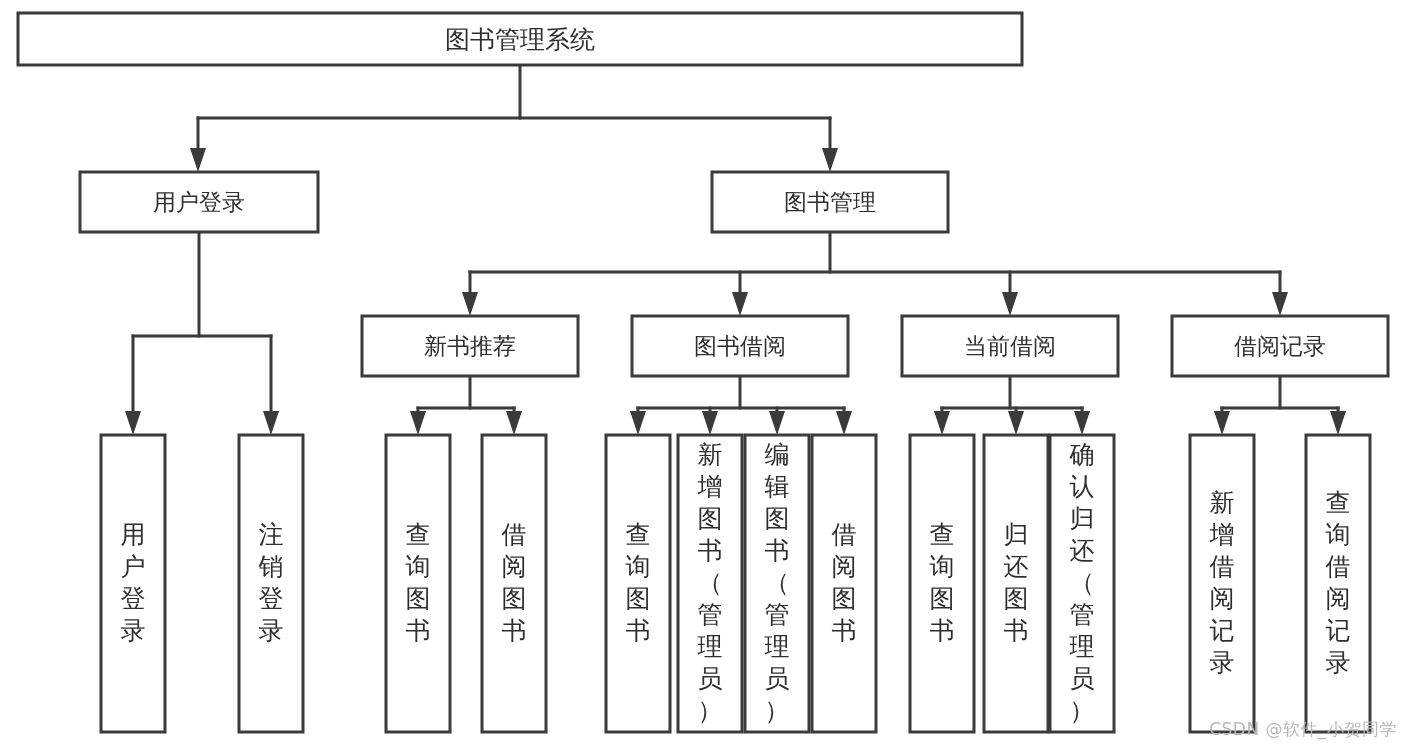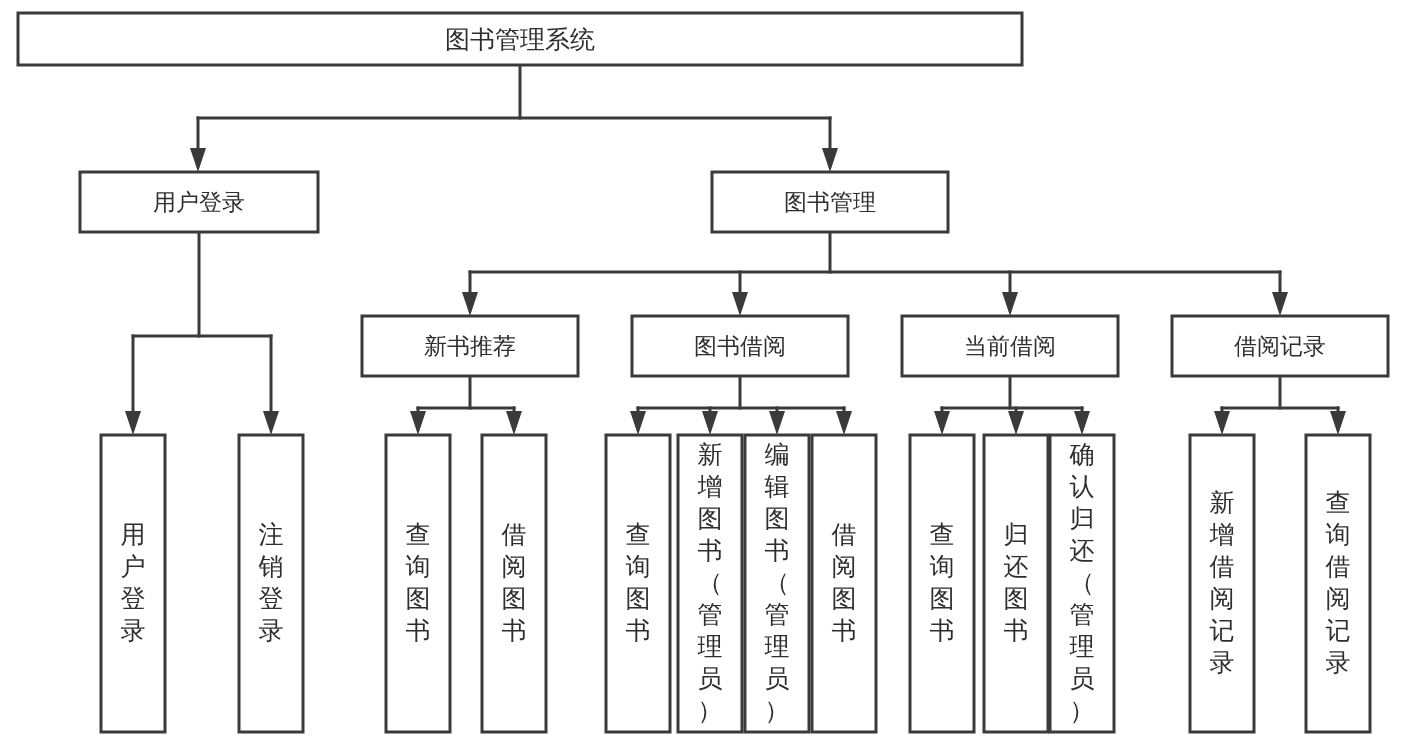--- a/index.html
+++ b/index.html
@@ -235,14 +235,15 @@
       <text class="leaf-label" x="1222" y="503.5"><tspan x="1222" y="503.5">新</tspan><tspan x="1222" y="535.5">增</tspan><tspan x="1222" y="567.5">借</tspan><tspan x="1222" y="599.5">阅</tspan><tspan x="1222" y="631.5">记</tspan><tspan x="1222" y="663.5">录</tspan></text>
     </g>
 
     <g>
       <rect class="node-box" x="1306" y="435" width="64" height="297"></rect>
       <text class="leaf-label" x="1338" y="503.5"><tspan x="1338" y="503.5">查</tspan><tspan x="1338" y="535.5">询</tspan><tspan x="1338" y="567.5">借</tspan><tspan x="1338" y="599.5">阅</tspan><tspan x="1338" y="631.5">记</tspan><tspan x="1338" y="663.5">录</tspan></text>
     </g>
 
   </svg>
 
+  <div class="watermark">CSDN @软件_小贺同学</div>
 
 </div>
 
 </body></html>

